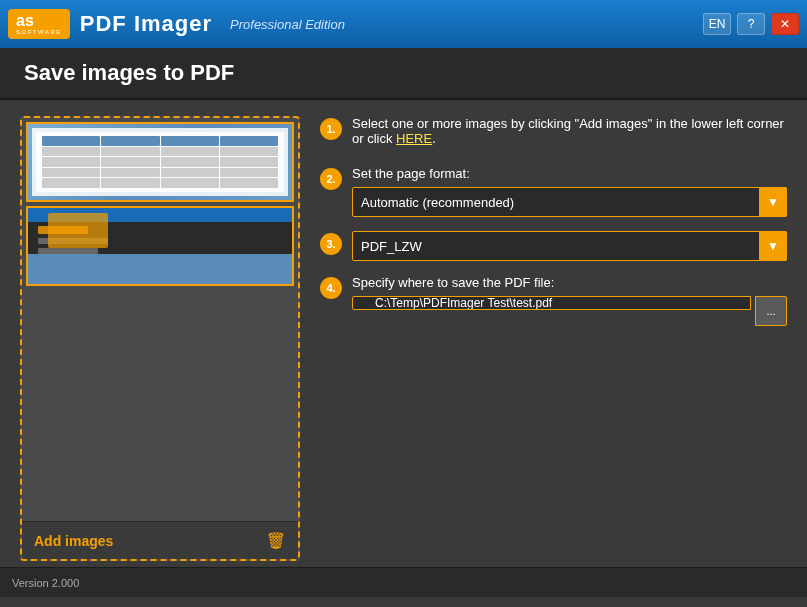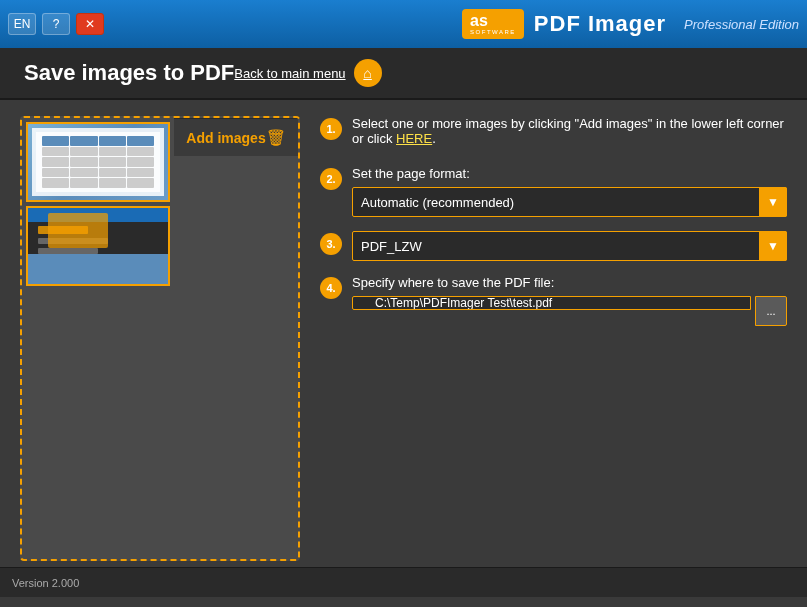--- a/index.html
+++ b/index.html
@@ -141,21 +141,21 @@
     }
 
     
     #image-panel {
       width: 280px;
       min-width: 280px;
       background: #4a4a4a;
       border: 2px dashed #f5a000;
       border-radius: 4px;
       display: flex;
-      flex-direction: row;
+      flex-direction: column;
       position: relative;
       overflow: hidden;
     }
 
     #image-list {
       flex: 1;
       overflow-y: auto;
       padding: 4px;
     }
 
@@ -399,43 +399,39 @@
 
     #version-text {
       color: #aaa;
       font-size: 11px;
     }
   </style>
 </head>
 <body>
 
 <div id="title-bar">
+  <div id="logo-area">
+    <div id="logo-box">
+      <div>
+        <span id="logo-text" style="font-size:16px;font-weight:900;color:white;display:block;line-height:1;">as</span>
+        <span id="logo-subtext" style="font-size:6px;color:white;letter-spacing:1.5px;display:block;text-align:center;">SOFTWARE</span>
+      </div>
+    </div>
+    <span id="app-name">PDF Imager</span>
+    <span id="app-edition">Professional Edition</span>
+  </div>
   <div id="window-controls">
     <div class="win-btn">EN</div>
     <div class="win-btn">?</div>
     <div class="win-btn" id="close-btn">✕</div>
   </div>
-  <div id="logo-area">
-    <div id="logo-box">
-      <div>
-        <span id="logo-text" style="font-size:16px;font-weight:900;color:white;display:block;line-height:1;">as</span>
-        <span id="logo-subtext" style="font-size:6px;color:white;letter-spacing:1.5px;display:block;text-align:center;">SOFTWARE</span>
-      </div>
-    </div>
-    <span id="app-name">PDF Imager</span>
-    <span id="app-edition">Professional Edition</span>
-  </div>
 </div>
 
 <div id="page-header">
   <h1 id="page-title">Save images to PDF</h1>
-  <div id="back-btn">
-    <span>Back to main menu</span>
-    <div id="home-icon-circle">⌂</div>
-  </div>
 </div>
 
 <div id="main-content">
 
   <div id="image-panel">
     <div id="image-list">
 
       <div class="image-thumb selected">
         <div class="thumb-preview-1">
           <div style="position:absolute;top:4px;left:4px;right:4px;bottom:4px;background:white;opacity:0.85;z-index:0;"></div>

